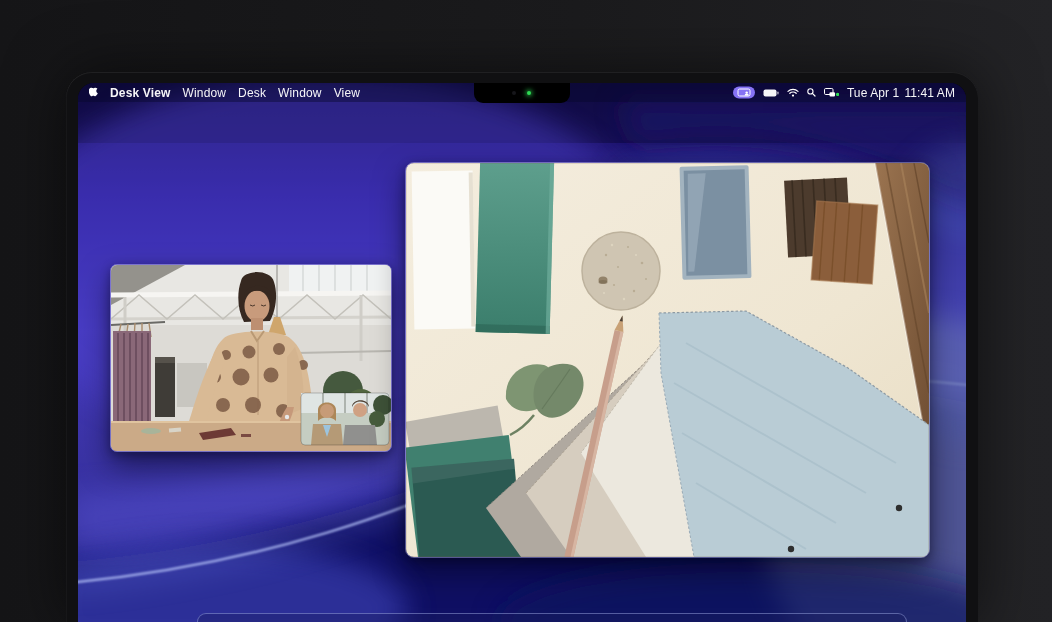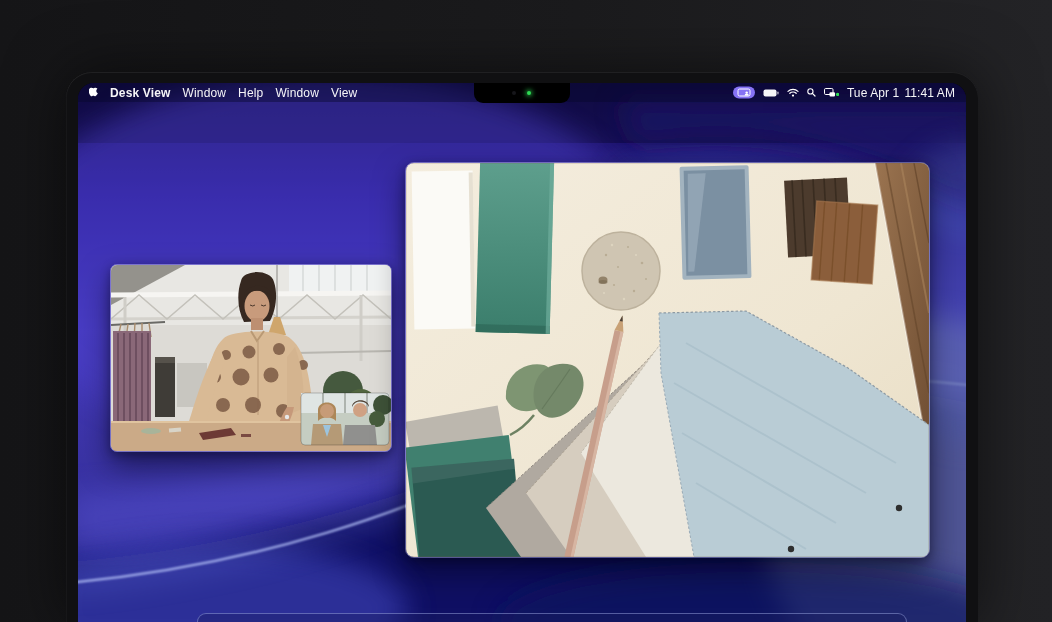--- a/index.html
+++ b/index.html
@@ -77,21 +77,21 @@
         </svg>
       </div>
 
       <div class="menubar">
         <div class="menus">
           <svg width="9" height="11" viewBox="0 0 12 14">
             <path fill="#fff" d="M8.2 1.2c.1.9-.3 1.8-.8 2.4-.6.7-1.5 1.2-2.3 1.1-.1-.9.3-1.8.8-2.4C6.5 1.6 7.5 1.2 8.2 1.2zM10.9 10.4c-.4 1-.6 1.4-1.2 2.2-.8 1.2-1.9 2.7-3.2 2.7-1.2 0-1.5-.8-3.1-.8-1.6 0-2 .8-3.2.8C-1.1 15.3-2 13.9-2.7 12.7-4.8 9.3-5 5.3-3.7 3.2c.9-1.5 2.4-2.4 3.8-2.4 1.4 0 2.3.8 3.4.8 1.1 0 1.8-.8 3.4-.8 1.2 0 2.5.7 3.4 1.8-3 1.7-2.5 6 .6 7.8z" transform="translate(3.2,0) scale(.78)"></path>
           </svg>
           <span class="menu-item app">Desk View</span>
           <span class="menu-item">Window</span>
-          <span class="menu-item">Help</span>
+          <span class="menu-item">Desk</span>
           <span class="menu-item">Window</span>
           <span class="menu-item">View</span>
         </div>
         <div class="mb-right">
           <svg width="22" height="13" viewBox="0 0 22 13">
             <rect x="0" y="0.5" width="22" height="12" rx="6" fill="#8673f4"></rect>
             <rect x="5" y="3" width="12" height="7" rx="1.6" fill="none" stroke="#fff" stroke-width="1"></rect>
             <circle cx="13.7" cy="6.6" r="1.2" fill="#fff"></circle>
             <path d="M11.6 9.6 a2.1 2.1 0 0 1 4.2 0 z" fill="#fff"></path>
           </svg>

